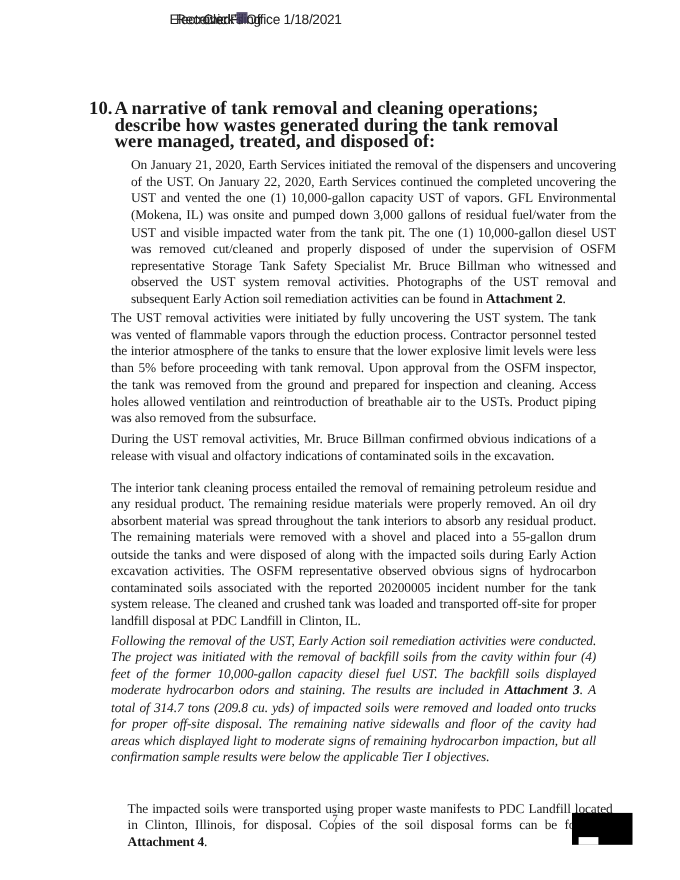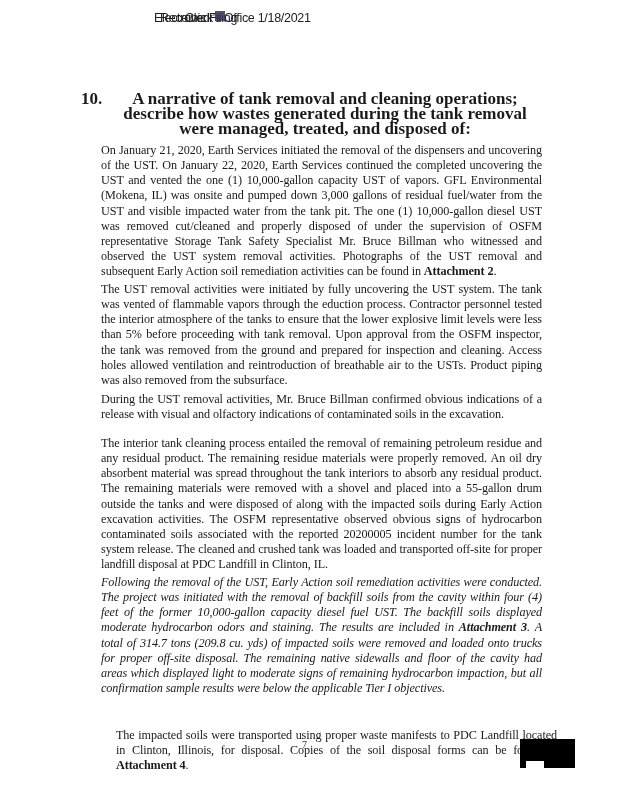--- a/index.html
+++ b/index.html
@@ -8,25 +8,25 @@
   .header-stamp { position: absolute; left: 115px; top: 11px; width: 170px; height: 16px;
          font-family: "Liberation Sans", sans-serif; font-size: 12.5px; color: #222; letter-spacing: -0.3px; margin-left: 39px; }
   .header-stamp span { position: absolute; top: 0; white-space: nowrap; }
   .stamp-a { left: 0; }
   .stamp-b { left: 6px; }
   .stamp-c { left: 31px; text-align: center; }
   .stamp-mark { position: absolute; left: 61px; top: 3px; width: 10px; height: 10px; background: #3a3356; opacity: 0.85; }
   .section-heading { position: absolute; left: 81px; top: 91px; width: 465px;
          font-weight: bold; font-size: 17px; line-height: 15px; }
   .section-heading .num { position: absolute; left: 0; top: 0; }
-  .section-heading .txt { display: block; padding-left: 23px; text-indent: 0; text-align: center; }
+  .section-heading .txt { display: block; padding-left: 23px; text-indent: 0; }
   .para { position: absolute; left: 101px; width: 441px; font-size: 12.2px; line-height: 15.1px;
           text-align: justify; letter-spacing: -0.1px; }
   .para b { font-weight: bold; }
-  #p1 { top: 131px; }
+  #p1 { top: 131px; margin-left: 18px; }
   #p2 { top: 270px; }
   #p3 { top: 380px; font-family: Liberation Serif, serif; }
   #p4 { top: 424px; }
   #p5 { top: 563px; font-style: italic; }
   #p6 { top: 716px; margin-left: 15px; }
   .page-number { position: absolute; left: 302px; top: 739px; font-size: 10px; color: #333; }
   .redaction { position: absolute; left: 520px; top: 739px; width: 55px; height: 29px; background: #000; }
   .redaction-notch { position: absolute; left: 6px; bottom: 0; width: 18px; height: 7px; background: #fff; }
 </style>
 </head>

